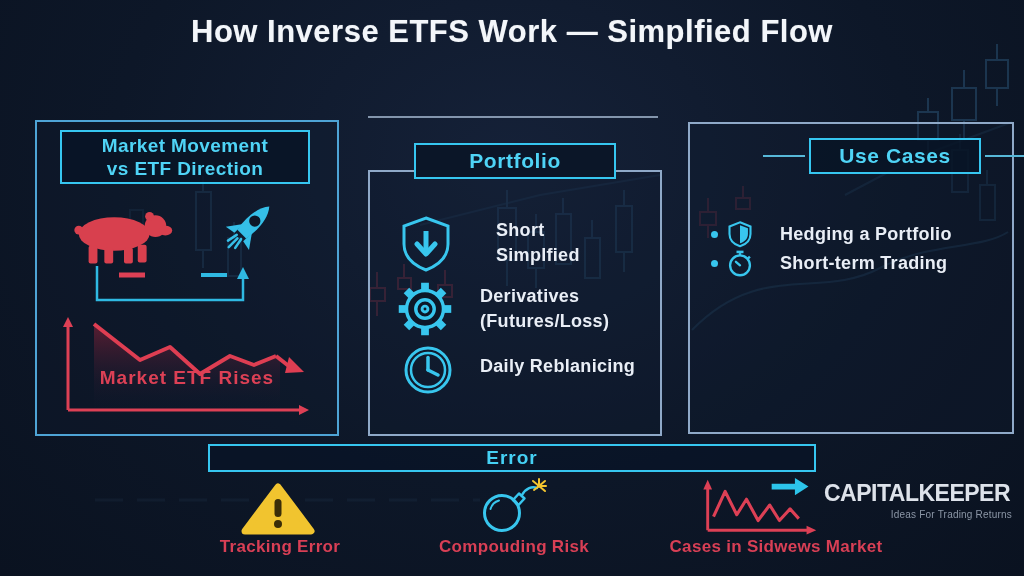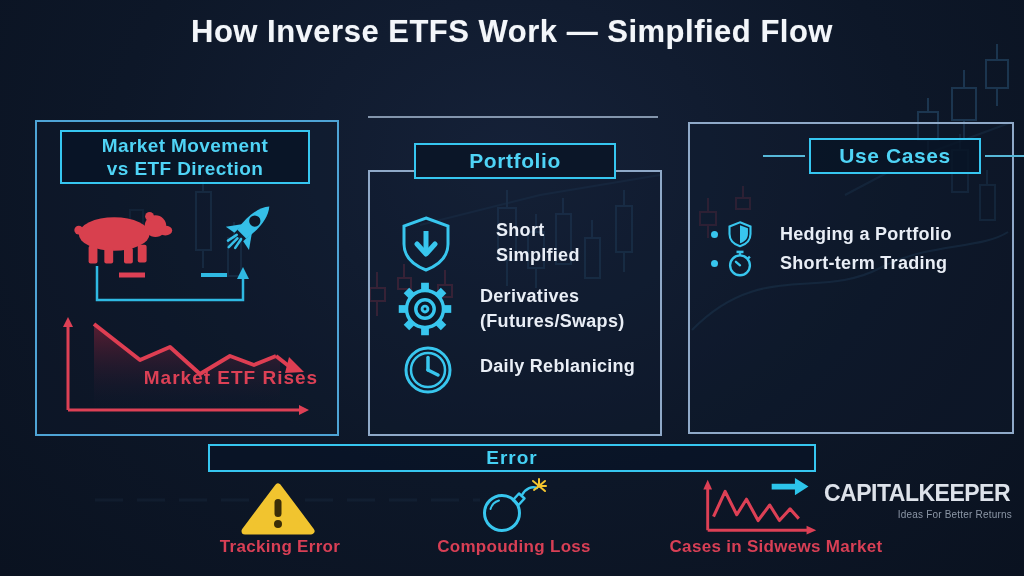--- a/index.html
+++ b/index.html
@@ -27,21 +27,21 @@
 
   
   .lp-title-box{
     left:23px;top:8px;width:246px;height:50px;
     border:2px solid #36c6f0;background:rgba(8,20,38,.8);
     display:flex;flex-direction:column;justify-content:center;text-align:center;
     color:#4fd4f6;font-size:19px;font-weight:700;line-height:23px;letter-spacing:.4px;
   }
   .lp-chart-label{
     left:0;top:245px;width:300px;text-align:center;
-    color:#dc4055;font-size:19px;font-weight:700;letter-spacing:1px;margin-left:44px;
+    color:#dc4055;font-size:19px;font-weight:700;letter-spacing:1px;
   }
 
   
   .mech-title-box{
     left:50%;top:-29px;transform:translateX(-50%);
     width:198px;height:32px;border:2px solid #36c6f0;background:#0b1628;
     color:#4fd4f6;font-size:21px;font-weight:700;letter-spacing:.6px;
     text-align:center;line-height:32px;
   }
   .mech-label{color:#e9eef6;font-size:18px;font-weight:700;letter-spacing:.3px;line-height:25px;}
@@ -232,21 +232,21 @@
         <line x1="22.6" y1="18.6" x2="16.9" y2="12.9"></line>
         <line x1="36" y1="13" x2="36" y2="5"></line>
         <line x1="49.4" y1="18.6" x2="55.1" y2="12.9"></line>
       </g>
       <circle cx="36" cy="32" r="19" fill="#0d1728" stroke="#38c6ee" stroke-width="3.5"></circle>
       <circle cx="36" cy="32" r="9.5" fill="none" stroke="#38c6ee" stroke-width="3.5"></circle>
       <circle cx="36" cy="32" r="3" fill="none" stroke="#38c6ee" stroke-width="3"></circle>
     </svg>
     <div class="abs mech-label" style="left:110px;top:112px;">
       <div>Derivatives</div>
-      <div>(Futures/Swaps)</div>
+      <div>(Futures/Loss)</div>
     </div>
 
     <svg class="abs" style="left:30px;top:172px;" width="56" height="52" viewBox="0 0 56 52">
       <circle cx="28" cy="26" r="22" fill="none" stroke="#38c6ee" stroke-width="3"></circle>
       <circle cx="28" cy="26" r="17" fill="none" stroke="#38c6ee" stroke-width="2.5"></circle>
       <g stroke="#38c6ee" stroke-width="3.5" stroke-linecap="round">
         <line x1="28" y1="26" x2="28" y2="13.5"></line>
         <line x1="28" y1="26" x2="38" y2="31"></line>
       </g>
     </svg>
@@ -305,32 +305,32 @@
     <g stroke="#f3c52f" stroke-width="2" stroke-linecap="round">
       <line x1="67" y1="10" x2="67" y2="3"></line>
       <line x1="67" y1="10" x2="74" y2="10"></line>
       <line x1="67" y1="10" x2="61" y2="5"></line>
       <line x1="67" y1="10" x2="73" y2="5"></line>
       <line x1="67" y1="10" x2="73" y2="15"></line>
       <line x1="67" y1="10" x2="62" y2="14"></line>
     </g>
     <circle cx="67" cy="10" r="1.8" fill="#f3c52f"></circle>
   </svg>
-  <div class="abs risk-label" style="left:424px;top:537px;width:180px;">Compouding Loss</div>
+  <div class="abs risk-label" style="left:424px;top:537px;width:180px;">Compouding Risk</div>
 
   <svg class="abs" style="left:698px;top:474px;" width="126" height="64" viewBox="0 0 130 66">
     <g stroke="#dd4055" stroke-width="3" fill="none">
       <line x1="10" y1="58" x2="10" y2="12"></line>
       <line x1="10" y1="58" x2="116" y2="58"></line>
     </g>
     <polygon points="5.5,16 10,6 14.5,16" fill="#dd4055"></polygon>
     <polygon points="112,53.5 122,58 112,62.5" fill="#dd4055"></polygon>
     <path d="M16,44 L28,18 L40,42 L50,26 L62,48 L74,32 L84,48 L95,36 L104,46" fill="none" stroke="#dd4055" stroke-width="3.2" stroke-linejoin="round"></path>
     <polygon points="76,10 100,10 100,4 114,13 100,22 100,16 76,16" fill="#2cc4ea"></polygon>
   </svg>
   <div class="abs risk-label" style="left:652px;top:537px;width:248px;">Cases in Sidwews Market</div>
 
   <div class="abs" style="left:812px;top:480px;width:200px;">
     <div class="logo-name">CAPITALKEEPER</div>
-    <div class="logo-tagline">Ideas For Better Returns</div>
+    <div class="logo-tagline">Ideas For Trading Returns</div>
   </div>
 
 </div>
 
 </body></html>

